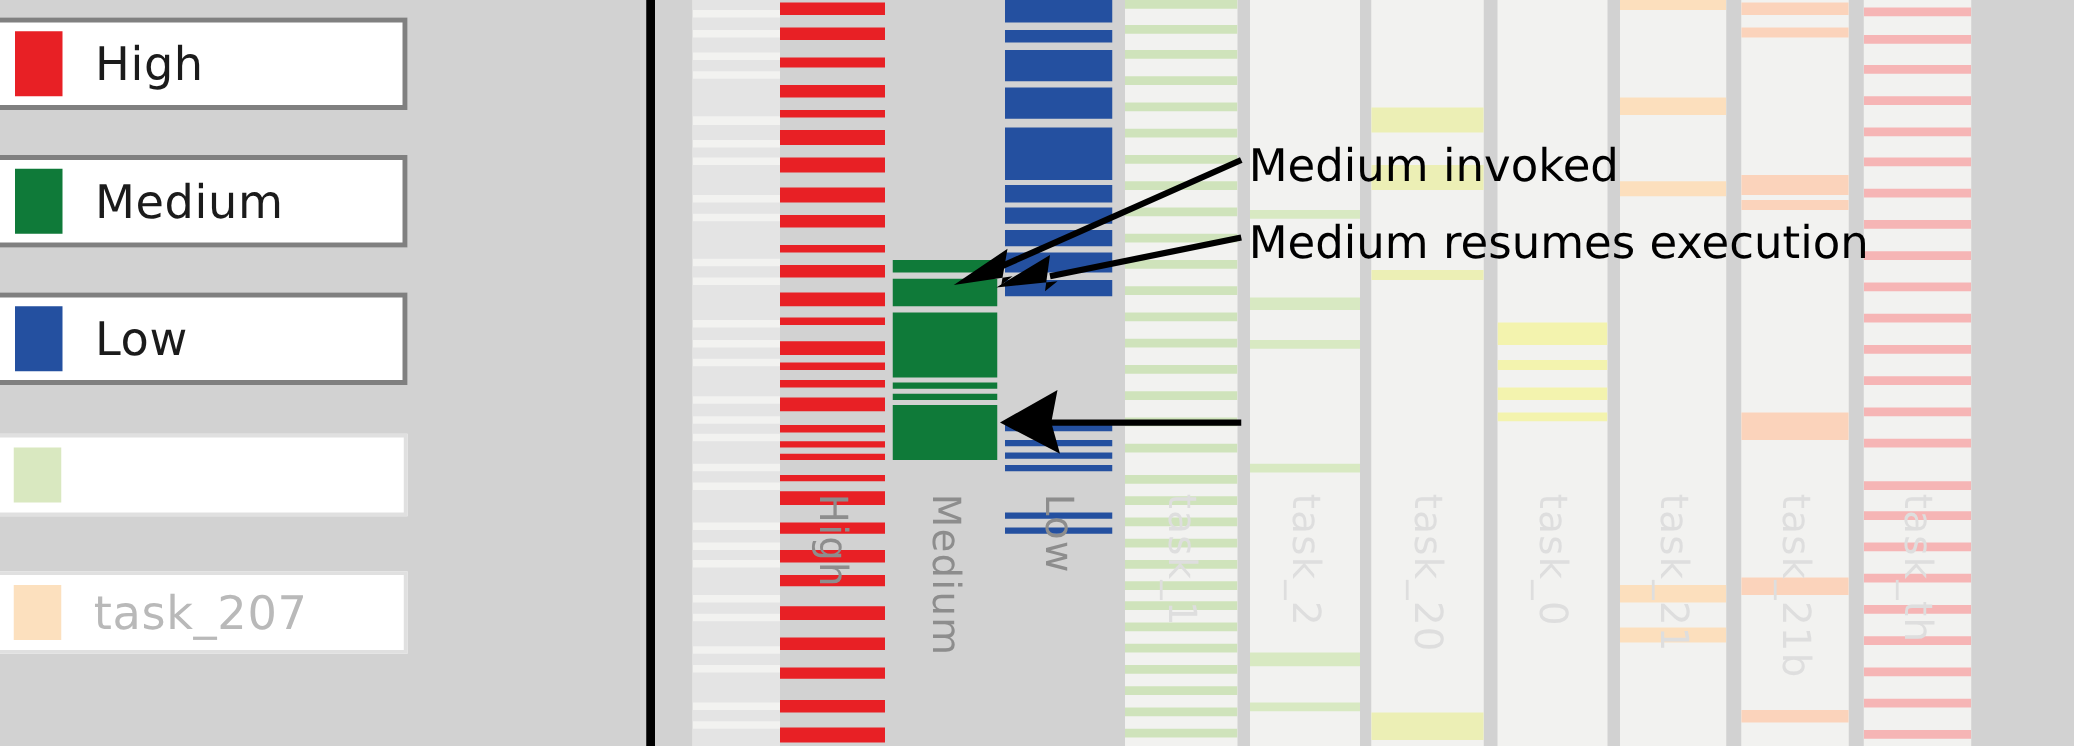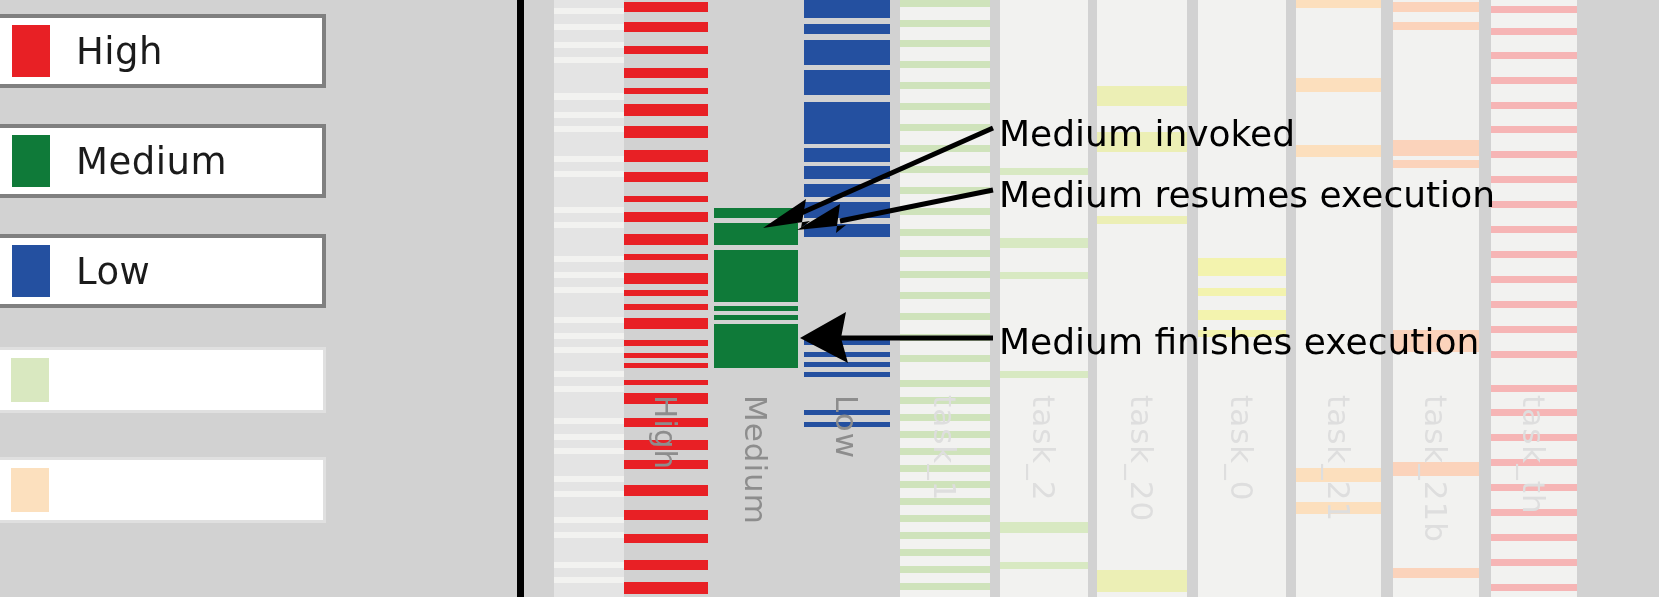--- a/index.html
+++ b/index.html
@@ -120,20 +120,21 @@
     </div>
     <div class="legend-item enabled" style="top: 234px; height: 74px;">
       <div class="legend-swatch" style="background: rgb(36, 80, 160); height: 52px;"></div>
       <div class="legend-label">Low</div>
     </div>
     <div class="legend-item disabled" style="top: 347px; height: 66px;">
       <div class="legend-swatch" style="background: rgb(217, 232, 192); height: 44px;"></div>
     </div>
     <div class="legend-item disabled" style="top: 457px; height: 66px;">
       <div class="legend-swatch" style="background: rgb(252, 224, 190); height: 44px;"></div>
+      <div class="legend-label">task_207</div>
     </div>
   </div>
 
 <div id="panel-divider"></div>
 
 <div id="chart-area">
     <div class="column" style="left: 8px; width: 22px; background: rgb(210, 210, 210);"></div>
     <div class="column" style="left: 30px; width: 94px; background: rgb(242, 242, 240);">
       <div class="bar" style="top: 0px; height: 8px; background: rgb(228, 228, 228);"></div>
       <div class="bar" style="top: 14px; height: 10px; background: rgb(228, 228, 228);"></div>
@@ -363,14 +364,13 @@
       <polygon points="797,230 840,204 836,233 846,225" fill="#000"></polygon>
     </g>
 
     <g>
       <line x1="993" y1="338" x2="830" y2="338" stroke="#000" stroke-width="5"></line>
       <polygon points="800,338 846,312 841,338 848,363" fill="#000"></polygon>
     </g>
   </svg>
 <div class="annot-text" style="left: 999px; top: 174px;">Medium resumes execution</div>
     <div class="annot-text" style="left: 999px; top: 113px;">Medium invoked</div>
-    <div class="annot-text" style="left: 999px; top: 321px;">Medium finishes execution</div>
   </div>
 
 </body></html>

